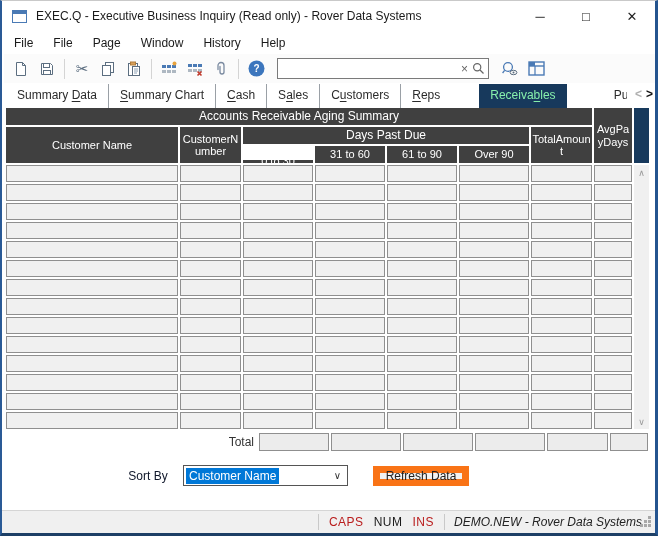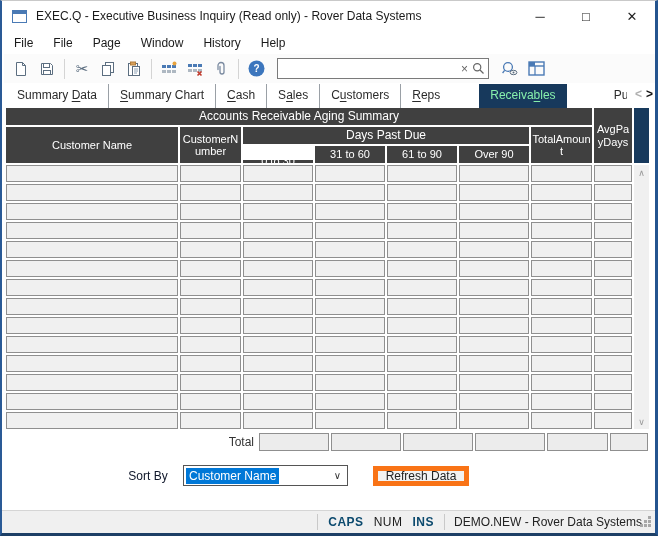--- a/index.html
+++ b/index.html
@@ -72,30 +72,30 @@
     grid-template-columns:172px 61px 70px 70px 70px 70px 61px 38px;gap:2px;height:18px;align-items:center;}
   .total-label{grid-column:1/3;text-align:right;font-size:12px;color:#333;padding-right:3px;}
   .tcell{background:#ececec;border:1px solid #8f8f8f;box-sizing:border-box;height:18px;}
 
   
   .sort-label{position:absolute;left:124px;top:468px;width:44px;text-align:center;font-size:12px;color:#0f172a;}
   .combo{position:absolute;left:181px;top:464px;width:165px;height:21px;border:1px solid #555;background:#fff;
     display:flex;align-items:center;box-sizing:border-box;padding-left:2px;}
   .combo-value{background:#0078d7;color:#fff;font-size:12px;padding:1px 3px;}
   .combo-arrow{margin-left:auto;color:#333;font-size:10px;padding-right:6px;}
-  .refresh-btn{position:absolute;left:371px;top:465px;width:96px;height:20px;background:#f2f2f2;border:5px solid #f97316;
+  .refresh-btn{position:absolute;left:371px;top:465px;width:96px;height:20px;background:#f2f2f2;border:7px solid #f97316;
     font-size:12px;color:#222;display:flex;align-items:center;justify-content:center;box-sizing:border-box;}
 
   
   .statusbar{position:absolute;left:0;right:0;bottom:0;height:22px;background:#f0f0f0;border-top:1px solid #d5d5d5;
     display:flex;align-items:center;justify-content:flex-end;font-size:12px;}
   .sb-sep{width:1px;height:16px;background:#c9c9c9;margin:0 5px;}
   .sb-key{margin:0 5px;letter-spacing:0.5px;}
-  .sb-dim{color:#0c4a6e;font-weight:bold;} .sb-on{color:#1a1a1a;}
-  .sb-context{color:#222;margin:16px 4px;}
+  .sb-dim{color:#b91c1c;} .sb-on{color:#1a1a1a;}
+  .sb-context{color:#222;margin:16px 4px;font-style:italic;}
   .grip{width:3px;height:3px;background:#a8a8a8;margin:8px 4px 2px 2px;
     box-shadow:-4px 4px 0 #a8a8a8, 0 4px 0 #a8a8a8, -8px 8px 0 #a8a8a8, -4px 8px 0 #a8a8a8, 0 8px 0 #a8a8a8;
     transform:translateY(-8px);}
 </style>
 </head>
 <body>
 
 <div class="window">
 
   <div class="titlebar">

